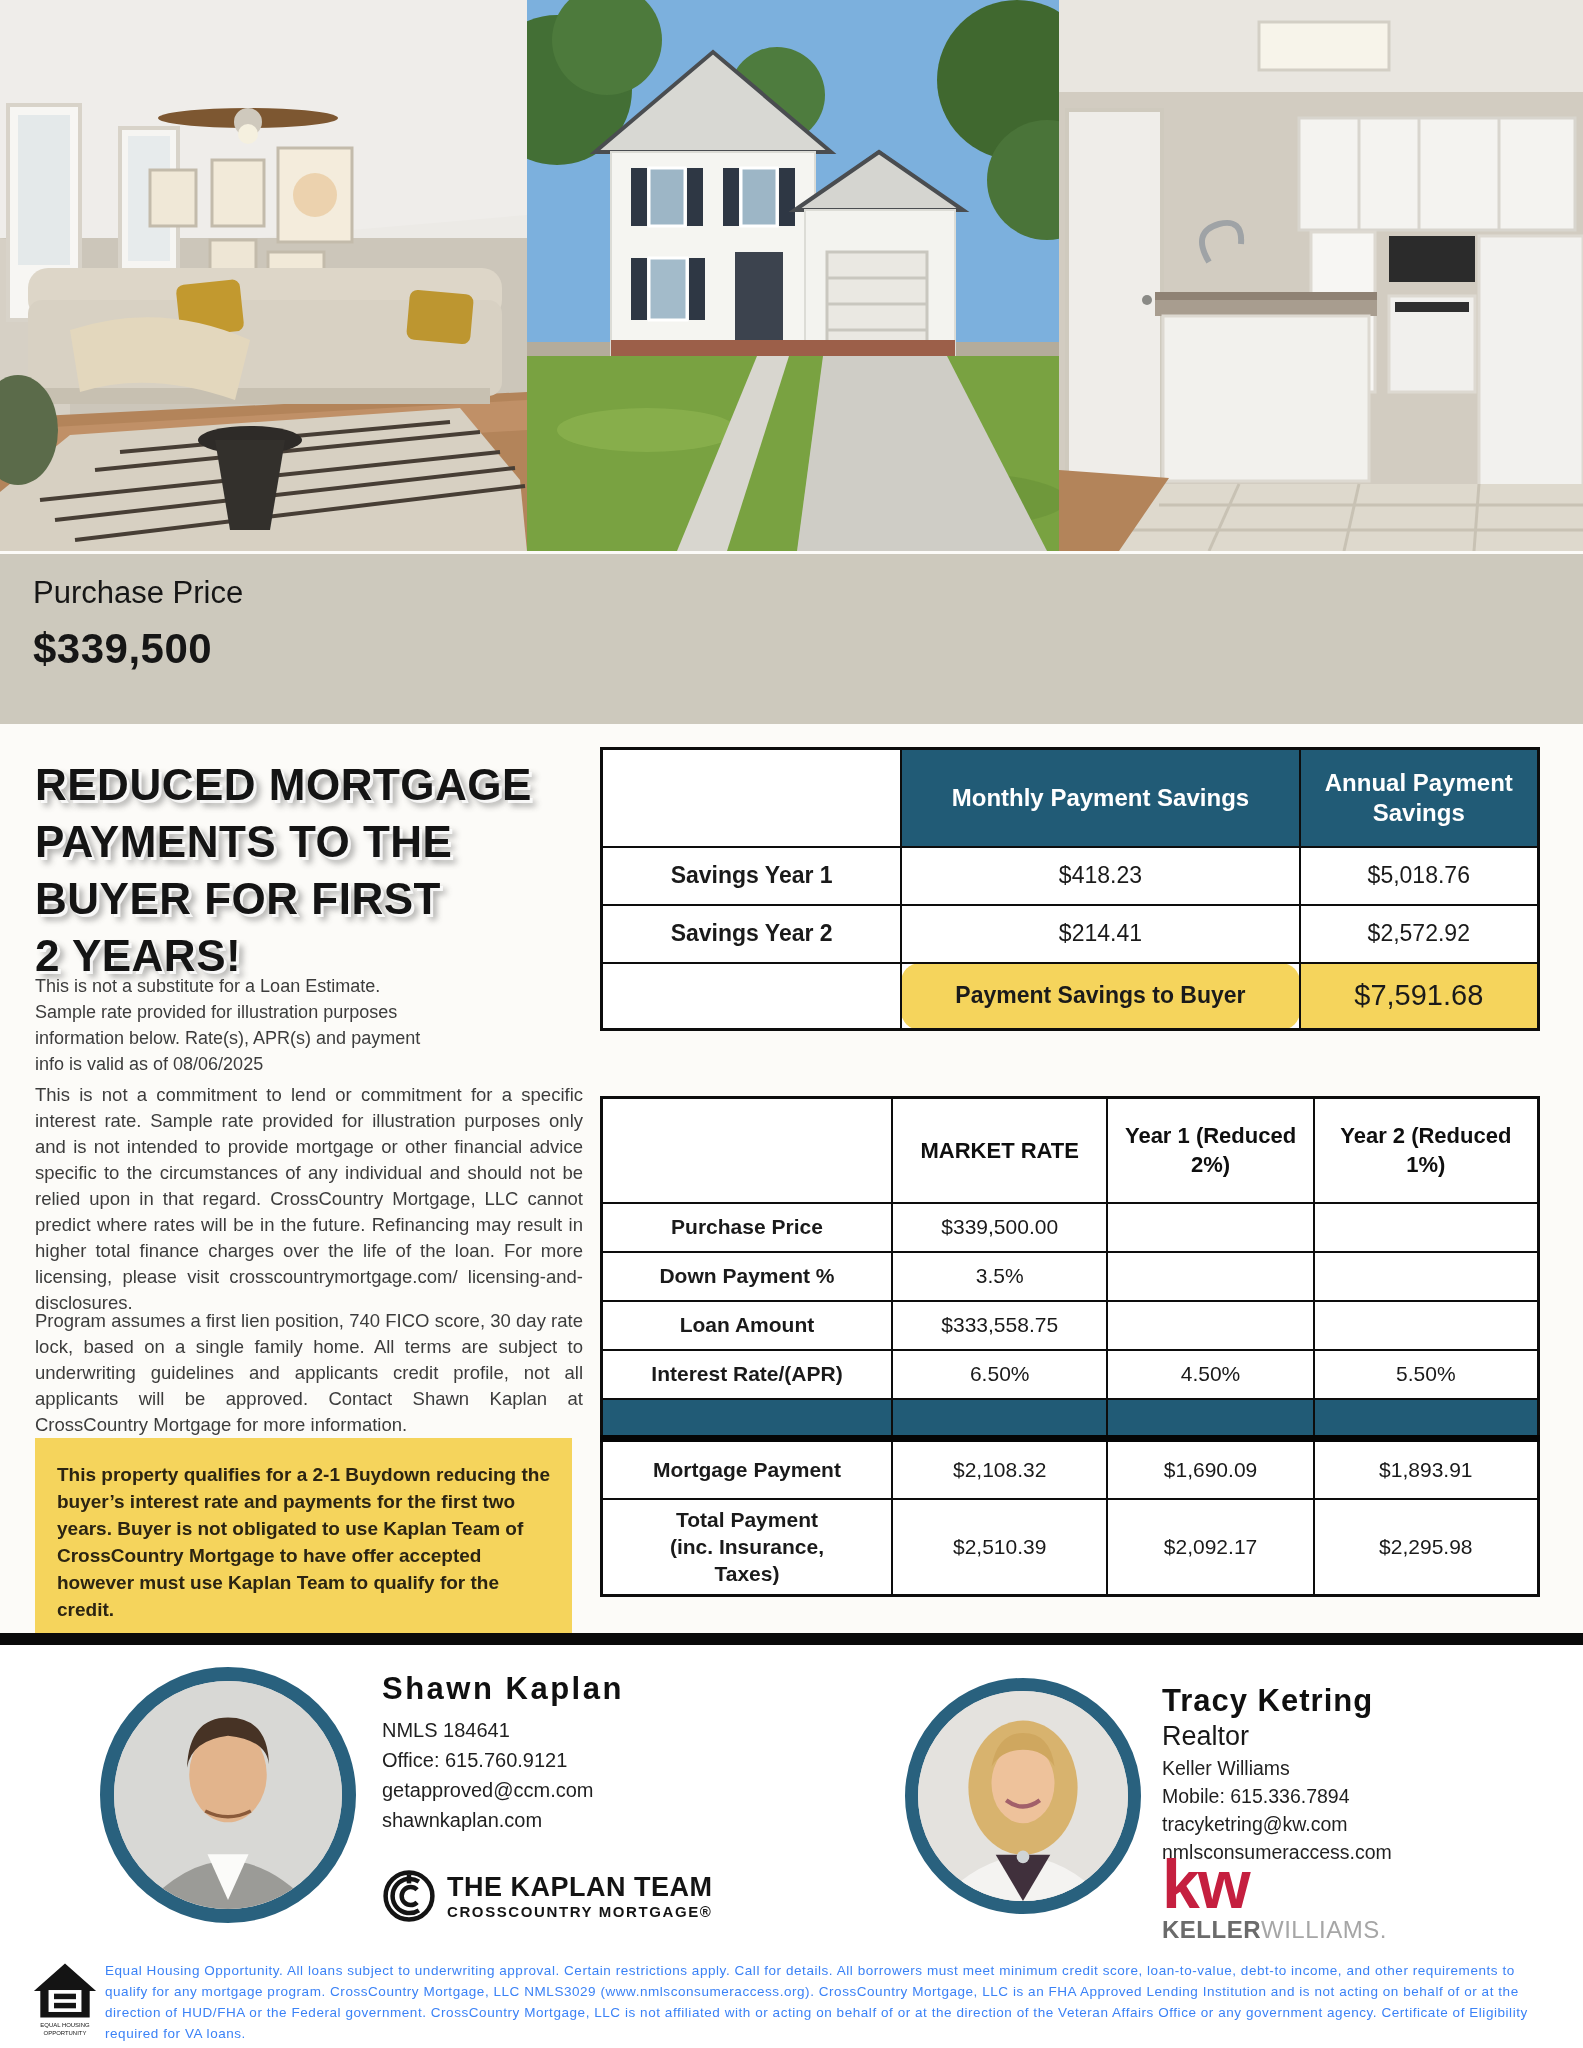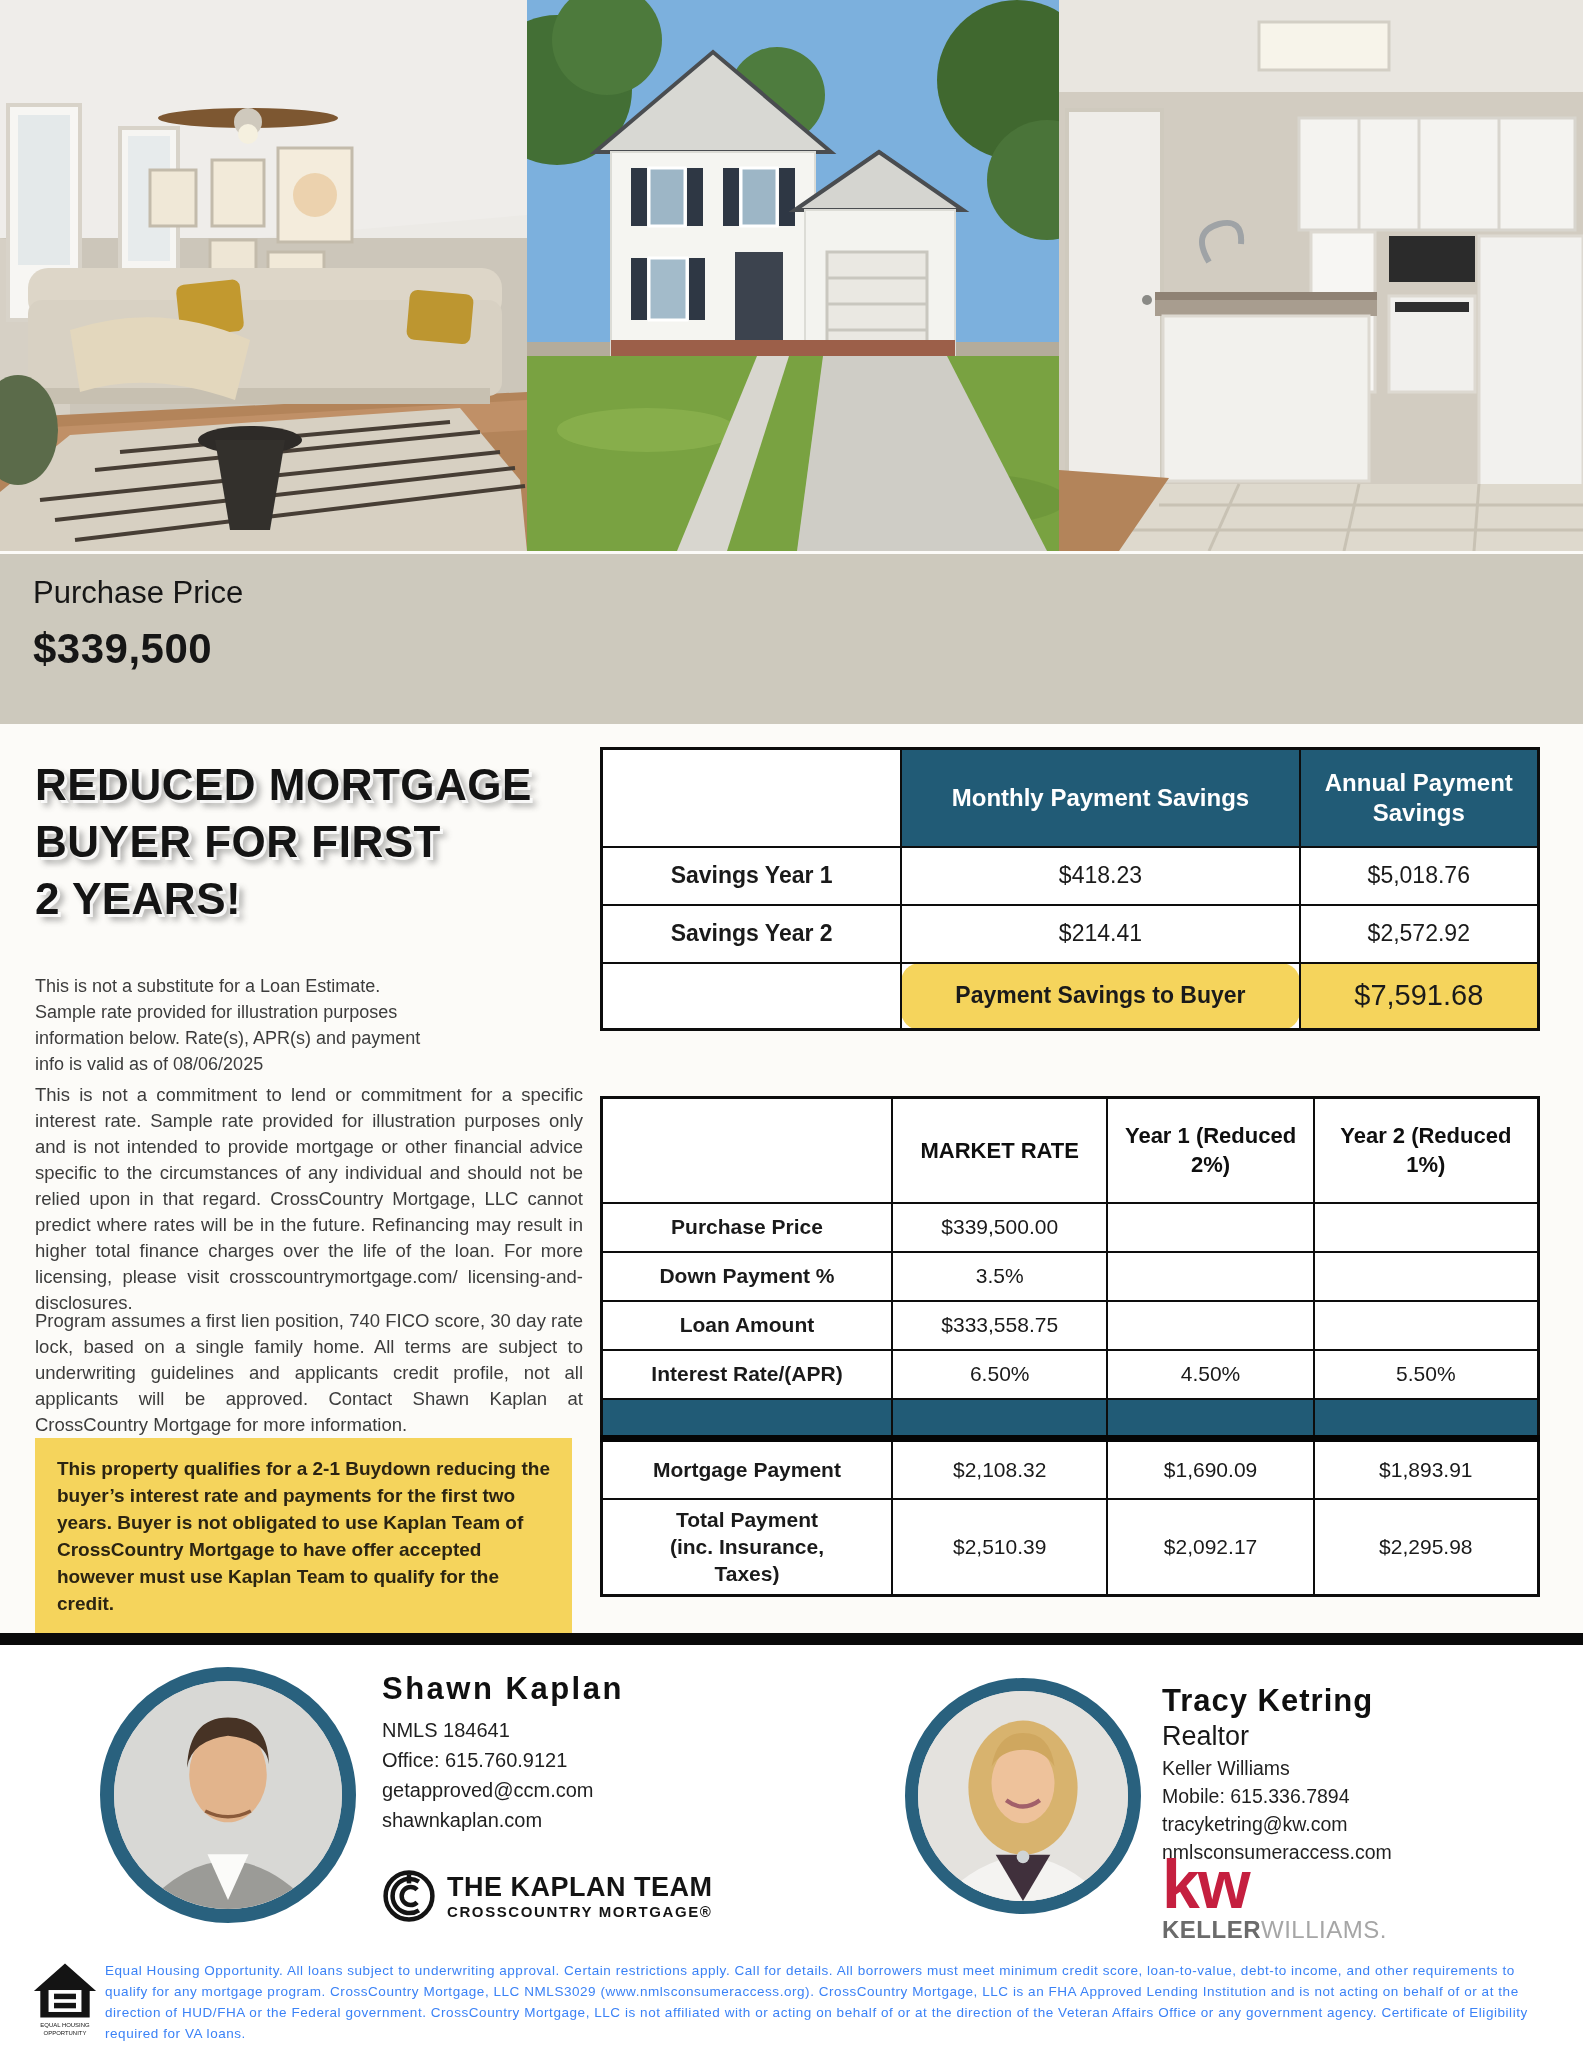--- a/index.html
+++ b/index.html
@@ -27,21 +27,21 @@
   
   .content { position:absolute; top:720px; left:0; width:1583px; height:913px; }
   .headline { position:absolute; top:36px; left:35px; width:565px; font-size:44px; line-height:57px;
               font-weight:800; letter-spacing:0.5px; color:#141414;
               text-shadow:3px 3px 0 rgba(255,255,255,0.85), 6px 6px 6px rgba(60,60,60,0.45); }
   .para { position:absolute; left:35px; color:#3c3c3c; }
   .p1 { top:253px; width:525px; font-size:18px; line-height:26px; white-space:pre-line; }
   .p2 { top:362px; width:548px; font-size:18.5px; line-height:26px; text-align:justify; }
   .p3 { top:588px; width:548px; font-size:18.5px; line-height:26px; text-align:justify; }
   .highlight-box { position:absolute; top:718px; left:35px; width:537px; min-height:132px;
-                   background:#F5D45C; padding:17px 22px; font-size:19px; line-height:27px;
+                   background:#F5D45C; padding:23px 22px; font-size:19px; line-height:27px;
                    font-weight:bold; color:#2b2412; }
 
   
   table { border-collapse:collapse; table-layout:fixed; background:#fff; }
   td, th { border:2.5px solid #0d0d0d; text-align:center; vertical-align:middle; padding:2px 6px; }
   .t1 { position:absolute; top:27px; left:600px; width:940px; border:3px solid #0d0d0d; }
   .t1 .hrow th { background:#215B76; color:#fff; font-size:24px; font-weight:bold; line-height:30px; height:98px; }
   .t1 .hrow .corner { background:#fff; }
   .t1 .drow td { height:58px; font-size:23px; }
   .t1 .lbl { font-weight:bold; font-size:22px; }
@@ -205,20 +205,21 @@
   <div class="banner">
     <div class="banner-tan">
       <div class="ppl">Purchase Price</div>
       <div class="ppv">$339,500</div>
     </div>
   </div>
 
   <div class="content">
     <div class="headline">
       <div>REDUCED MORTGAGE</div>
+      <div>PAYMENTS TO THE</div>
       <div>BUYER FOR FIRST</div>
       <div>2 YEARS!</div>
     </div>
     <div class="para p1">This is not a substitute for a Loan Estimate.
 Sample rate provided for illustration purposes
 information below. Rate(s), APR(s) and payment
 info is valid as of 08/06/2025</div>
     <div class="para p2">This is not a commitment to lend or commitment for a specific interest rate. Sample rate provided for illustration purposes only and is not intended to provide mortgage or other financial advice specific to the circumstances of any individual and should not be relied upon in that regard. CrossCountry Mortgage, LLC cannot predict where rates will be in the future. Refinancing may result in higher total finance charges over the life of the loan. For more licensing, please visit crosscountrymortgage.com/ licensing-and-disclosures.</div>
     <div class="para p3">Program assumes a first lien position, 740 FICO score, 30 day rate lock, based on a single family home. All terms are subject to underwriting guidelines and applicants credit profile, not all applicants will be approved. Contact Shawn Kaplan at CrossCountry Mortgage for more information.</div>
     <div class="highlight-box">This property qualifies for a 2-1 Buydown reducing the buyer’s interest rate and payments for the first two years. Buyer is not obligated to use Kaplan Team of CrossCountry Mortgage to have offer accepted however must use Kaplan Team to qualify for the credit.</div>

